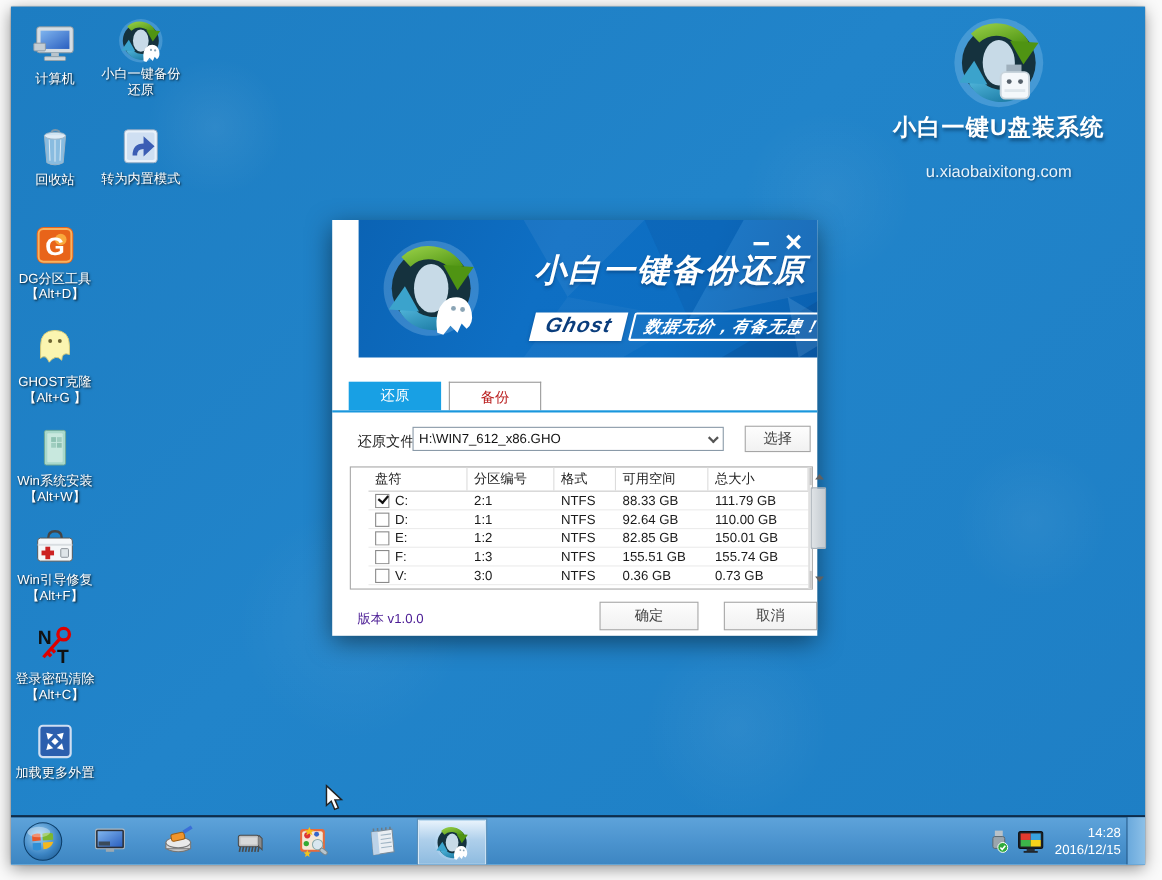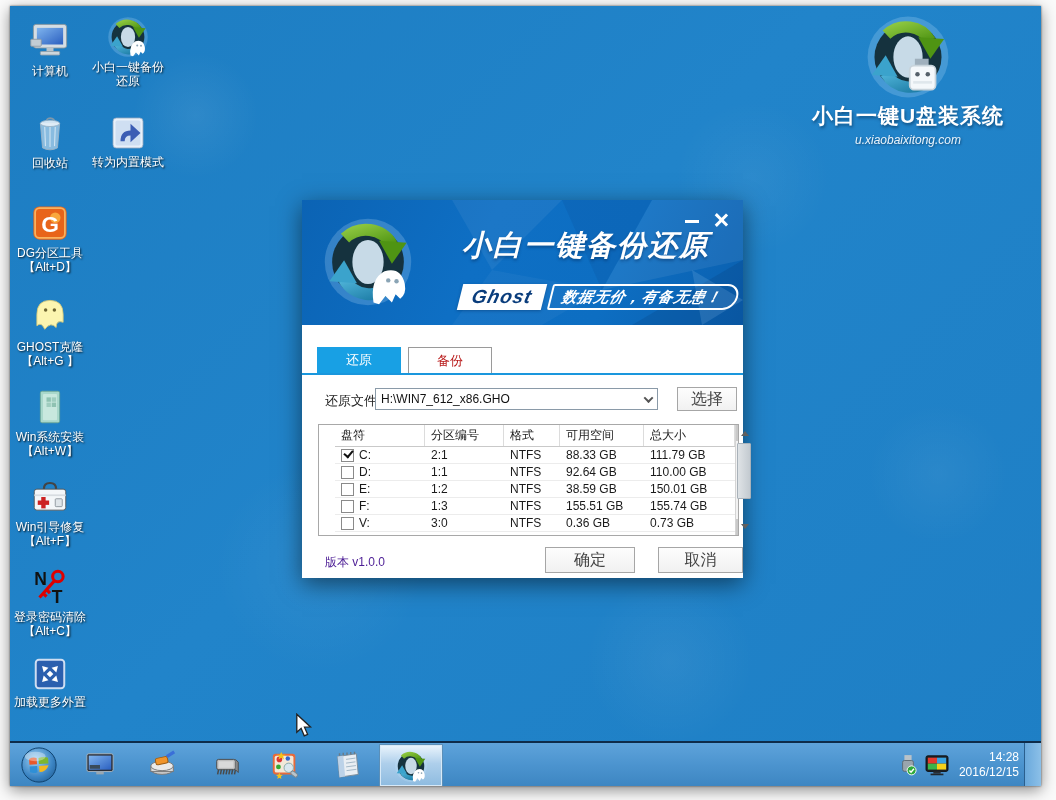--- a/index.html
+++ b/index.html
@@ -23,26 +23,26 @@
   .dicon { position:absolute; width:96px; text-align:center; }
   .dicon svg { display:block; margin:0 auto; }
   .dicon .lbl { margin-top:2px; font-size:12px; line-height:14px; color:#fff;
     text-shadow:1px 1px 2px rgba(0,0,0,0.85); }
 
   
   .brand { position:absolute; left:758px; top:8px; width:280px; text-align:center; }
   .brand svg { display:block; margin:0 auto; }
   .brand .bt { font-size:21px; font-weight:bold; color:#fff; letter-spacing:1px;
     text-shadow:1px 2px 3px rgba(0,30,60,0.5); margin-top:2px; }
-  .brand .bu { font-size:12px; color:#eaf4fc; margin-top:3px;
-    text-shadow:1px 1px 2px rgba(0,30,60,0.5);font-style:italic; }
+  .brand .bu { font-size:15px; color:#eaf4fc; margin-top:18px;
+    text-shadow:1px 1px 2px rgba(0,30,60,0.5); }
 
   
   .dialog { position:absolute; left:292px; top:194px; width:441px; height:378px;
-    background:#fff; box-shadow:0 6px 22px rgba(0,0,0,0.5); }
+    background:#fff; box-shadow:0 6px 22px rgba(0,0,0,0.5);padding-left:24px; }
   .dlg-banner { position:relative; height:125px; overflow:hidden;
     background:linear-gradient(115deg,#0b63b4 0%,#0e6fc4 40%,#0d6ec2 70%,#0a5fae 100%); }
   .dlg-banner .facets { position:absolute; inset:0; }
   .dlg-logo { position:absolute; left:20px; top:16px; }
   .dlg-title { position:absolute; left:160px; top:26px; font-size:29px; font-weight:bold;
     font-style:italic; color:#fff; letter-spacing:2px; text-shadow:0 2px 3px rgba(0,30,70,0.4);
     white-space:nowrap; }
   .dlg-ribbon { position:absolute; left:158px; top:84px; display:flex; align-items:stretch; height:26px; }
   .ghost-badge { background:#fff; transform:skewX(-14deg); padding:1px 12px; display:flex;
     align-items:center; box-shadow:0 1px 3px rgba(0,30,70,0.35); }
@@ -70,21 +70,21 @@
 
   .file-row { position:absolute; left:0; top:186px; width:100%; height:28px; }
   .file-label { position:absolute; left:23px; top:6px; font-size:13px; color:#222; }
   .combo { position:absolute; left:73px; top:2px; width:283px; height:22px; background:#fff;
     border:1px solid #8a9aa8; display:flex; align-items:center; }
   .combo .cv { flex:1; font-size:12px; color:#111; padding-left:5px; white-space:nowrap; overflow:hidden; }
   .combo .chev { width:18px; height:100%; display:flex; align-items:center; justify-content:center; cursor:pointer; }
   .combo .chev i { display:block; width:7px; height:7px; border-right:2px solid #555;
     border-bottom:2px solid #555; transform:rotate(45deg) translate(-1px,-1px); }
   .btn { background:linear-gradient(#fdfdfd,#f1f1f1); border:1px solid #a6a6a6; color:#444;
-    font-size:16px; text-align:center; cursor:pointer; }
+    font-size:13px; text-align:center; cursor:pointer; }
   .select-btn { position:absolute; left:375px; top:1px; width:60px; height:24px; line-height:22px; }
 
   .ptable { position:absolute; left:16px; top:224px; width:421px; height:112px;
     border:1px solid #a8a8a8; background:#fff; display:flex; }
   .tgrid { flex:1; }
   .trow { display:grid; grid-template-columns:90px 79px 56px 84px 91px; height:17px;
     align-items:center; font-size:12px; color:#1a1a1a; border-bottom:1px solid #ececec;margin-left:16px; }
   .trow.head { height:22px; color:#222; border-bottom:1px solid #c9c9c9; }
   .trow.head .tc { border-right:1px solid #dcdcdc; height:100%; display:flex; align-items:center; }
   .tc { padding-left:6px; overflow:hidden; white-space:nowrap; }
@@ -384,21 +384,21 @@
           <div class="tc">92.64 GB</div>
           <div class="tc">110.00 GB</div>
         </div>
         <div class="trow">
           <div class="tc c1">
               <span class="cbx"></span>
               <span>E:</span>
             </div>
           <div class="tc">1:2</div>
           <div class="tc">NTFS</div>
-          <div class="tc">38.59 GB</div>
+          <div class="tc">82.85 GB</div>
           <div class="tc">150.01 GB</div>
         </div>
         <div class="trow">
           <div class="tc c1">
               <span class="cbx"></span>
               <span>F:</span>
             </div>
           <div class="tc">1:3</div>
           <div class="tc">NTFS</div>
           <div class="tc">155.51 GB</div>

